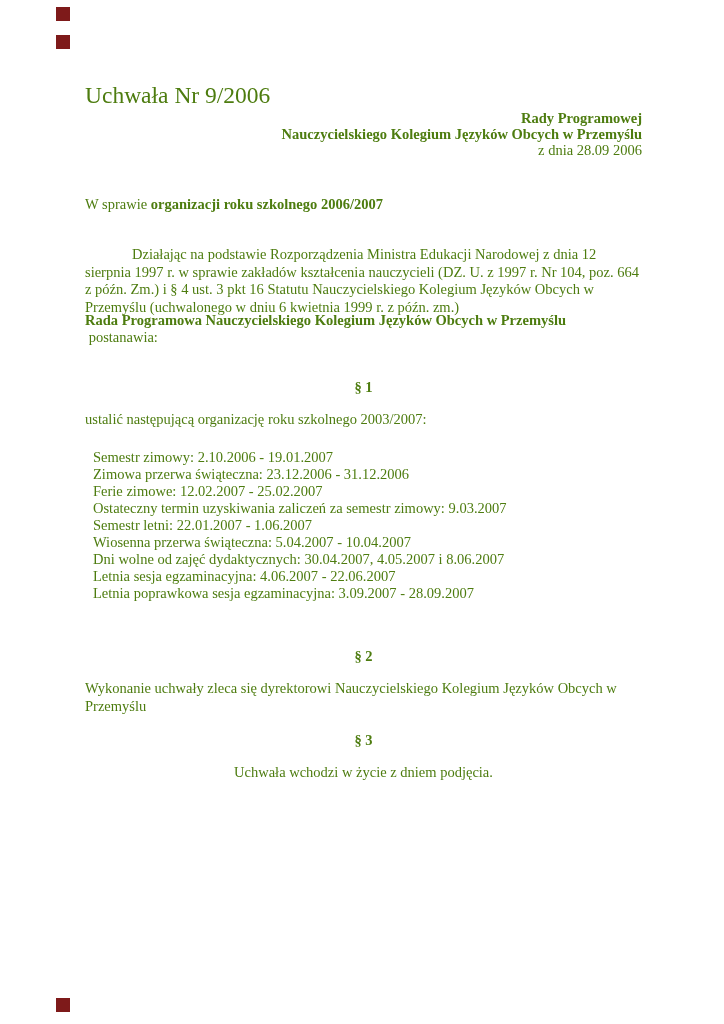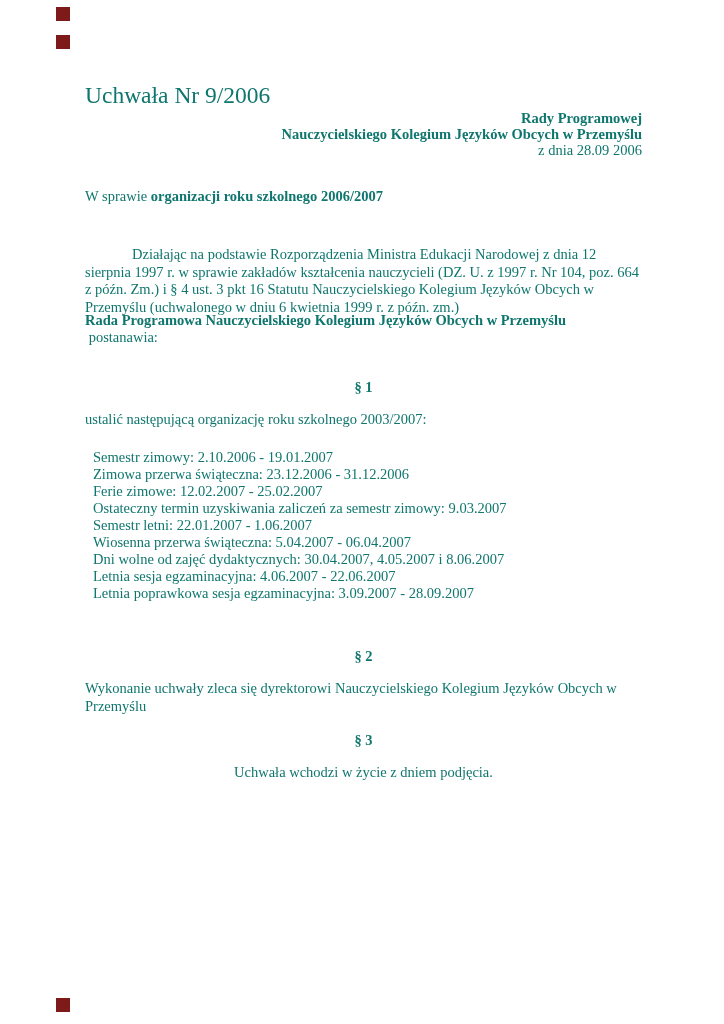--- a/index.html
+++ b/index.html
@@ -1,21 +1,21 @@
 <!DOCTYPE html>
 <html><head>
 <meta charset="utf-8">
 <style>
   html, body { margin: 0; padding: 0; background: #ffffff; }
   .page {
     position: relative;
     width: 724px;
     height: 1024px;
     background: #ffffff;
-    color: #0f766e;
+    color: #4d7c0f;
     font-family: "Liberation Serif", "DejaVu Serif", serif;
     font-size: 14.5px;
     line-height: 17.5px;
     overflow: hidden;
   }
   .abs { position: absolute; left: 85px; width: 557px; }
   .b { font-weight: bold; }
   .doc-title { font-size: 23.5px; line-height: 27px; font-weight: normal; }
   .hdr-line { line-height: 16px; text-align: right; }
   .sec-head { font-weight: bold; text-align: center; }
@@ -40,42 +40,42 @@
   <div class="marker" style="top: 998px; background: rgb(126, 26, 26);"></div>
 
   <div class="abs doc-title" style="top:82px">Uchwała Nr 9/2006</div>
 
   <div class="abs" style="top:110px">
     <div class="hdr-line b">Rady Programowej</div>
     <div class="hdr-line b">Nauczycielskiego Kolegium Języków Obcych w Przemyślu</div>
     <div class="hdr-line">z dnia 28.09 2006</div>
   </div>
 
-  <div class="abs" style="top:188px">
+  <div class="abs" style="top:196px">
     <span>W sprawie </span><span class="b">organizacji roku szkolnego 2006/2007</span>
   </div>
 
   <div class="abs legal" style="top:246px">Działając na podstawie Rozporządzenia Ministra Edukacji Narodowej z dnia 12 sierpnia 1997 r. w sprawie zakładów kształcenia nauczycieli (DZ. U. z 1997 r. Nr 104, poz. 664 z późn. Zm.) i § 4 ust. 3 pkt 16 Statutu Nauczycielskiego Kolegium Języków Obcych w Przemyślu (uchwalonego w dniu 6 kwietnia 1999 r. z późn. zm.)</div>
 
   <div class="abs" style="top:312px; line-height:17px">
     <div class="b">Rada Programowa Nauczycielskiego Kolegium Języków Obcych w Przemyślu</div>
     <div class="keep-space"> postanawia:</div>
   </div>
 
   <div class="abs sec-head" style="top:379px">§ 1</div>
 
   <div class="abs" style="top:411px">ustalić następującą organizację roku szkolnego 2003/2007:</div>
 
   <div class="abs" style="top:449px">
     <div class="sched-line">Semestr zimowy: 2.10.2006 - 19.01.2007</div>
     <div class="sched-line">Zimowa przerwa świąteczna: 23.12.2006 - 31.12.2006</div>
     <div class="sched-line">Ferie zimowe: 12.02.2007 - 25.02.2007</div>
     <div class="sched-line">Ostateczny termin uzyskiwania zaliczeń za semestr zimowy: 9.03.2007</div>
     <div class="sched-line">Semestr letni: 22.01.2007 - 1.06.2007</div>
-    <div class="sched-line">Wiosenna przerwa świąteczna: 5.04.2007 - 06.04.2007</div>
+    <div class="sched-line">Wiosenna przerwa świąteczna: 5.04.2007 - 10.04.2007</div>
     <div class="sched-line">Dni wolne od zajęć dydaktycznych: 30.04.2007, 4.05.2007 i 8.06.2007</div>
     <div class="sched-line">Letnia sesja egzaminacyjna: 4.06.2007 - 22.06.2007</div>
     <div class="sched-line">Letnia poprawkowa sesja egzaminacyjna: 3.09.2007 - 28.09.2007</div>
   </div>
 
   <div class="abs sec-head" style="top:648px">§ 2</div>
 
   <div class="abs" style="top:680px">Wykonanie uchwały zleca się dyrektorowi Nauczycielskiego Kolegium Języków Obcych w Przemyślu</div>
 
   <div class="abs sec-head" style="top:732px">§ 3</div>

